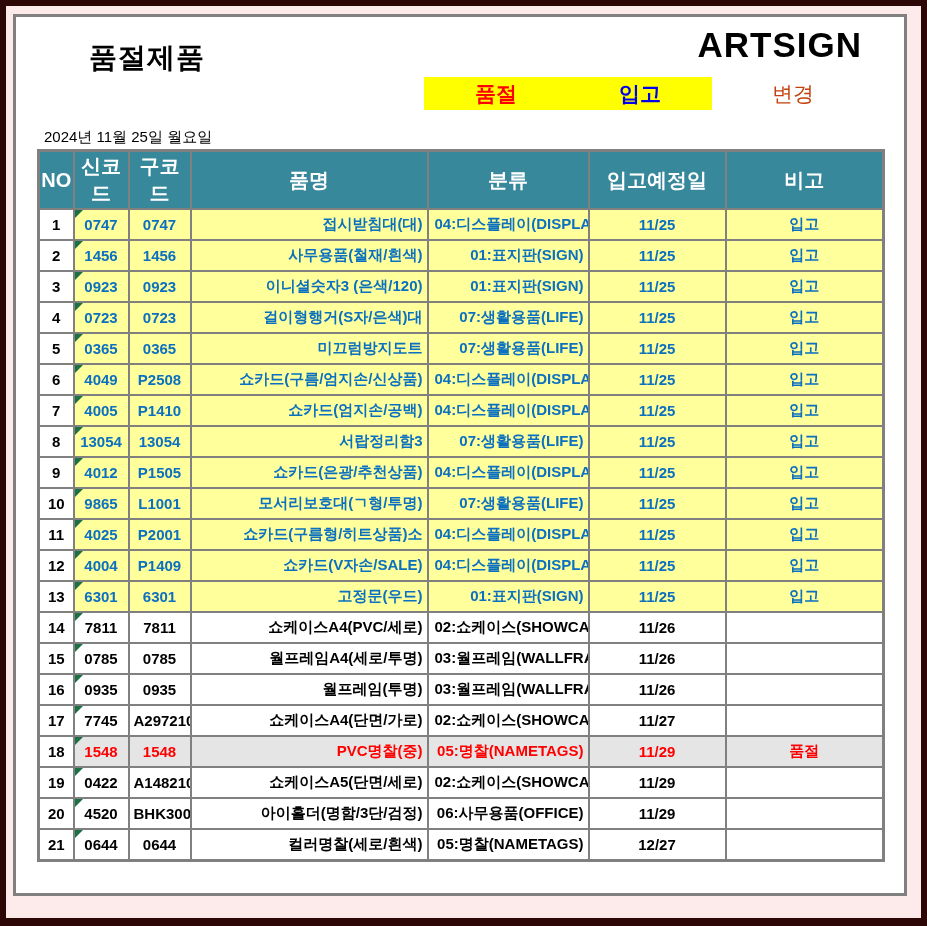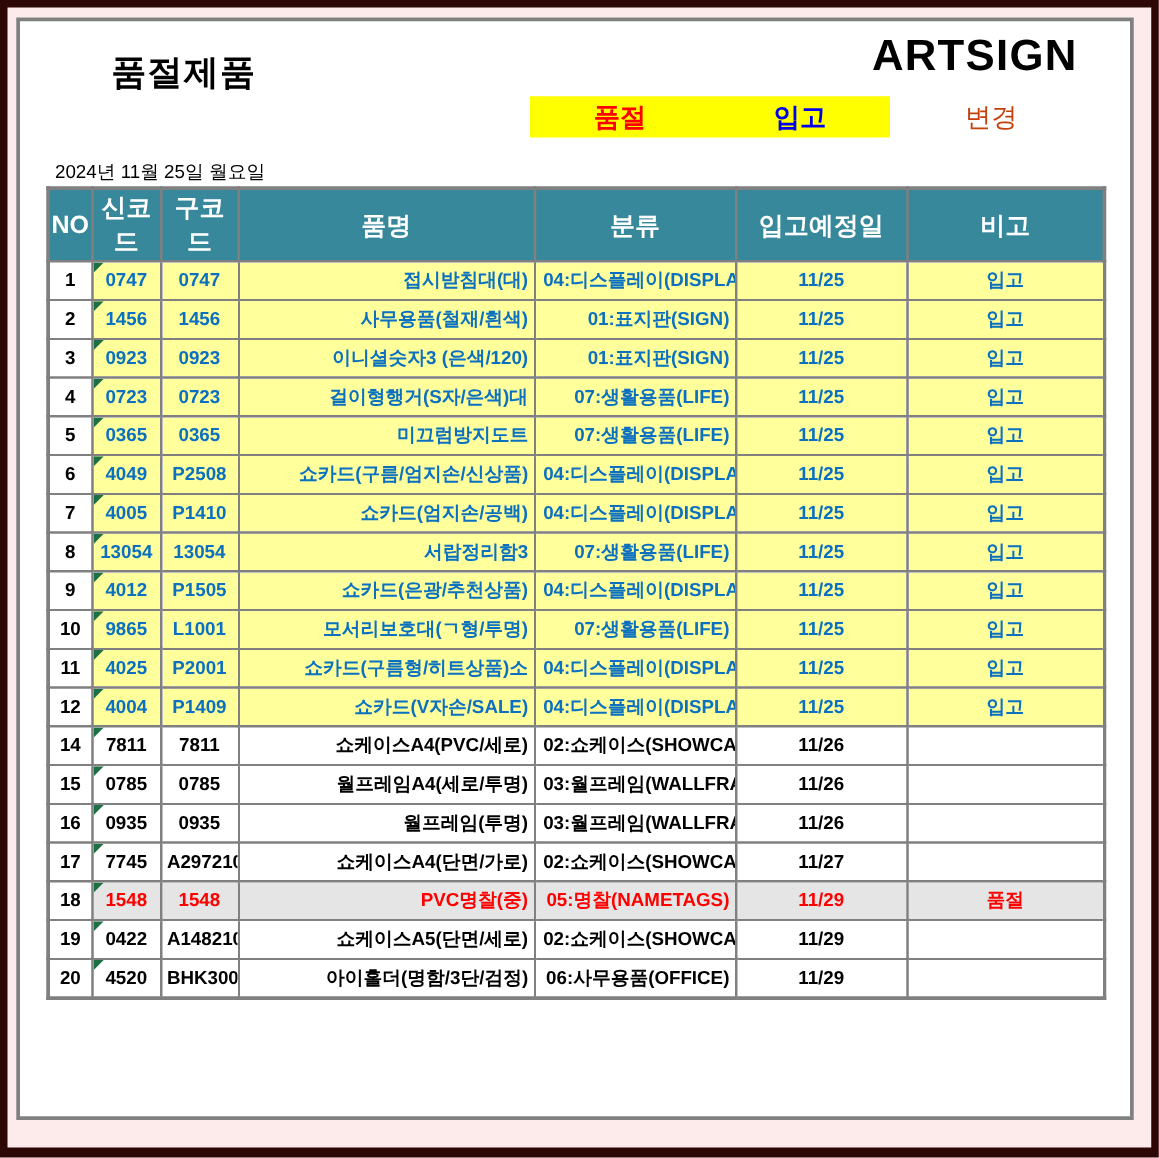--- a/index.html
+++ b/index.html
@@ -216,20 +216,29 @@
     </tr>
         <tr class="incoming">
       <td class="no-cell">12</td>
       <td><span class="corner-marker"></span><span>4004</span></td>
       <td>P1409</td>
       <td class="left">쇼카드(V자손/SALE)</td>
       <td class="left">04:디스플레이(DISPLAY)</td>
       <td>11/25</td>
       <td>입고</td>
     </tr>
+        <tr class="incoming">
+      <td class="no-cell">13</td>
+      <td><span class="corner-marker"></span><span>6301</span></td>
+      <td>6301</td>
+      <td class="left">고정문(우드)</td>
+      <td class="left">01:표지판(SIGN)</td>
+      <td>11/25</td>
+      <td>입고</td>
+    </tr>
         <tr class="plain">
       <td class="no-cell">14</td>
       <td><span class="corner-marker"></span><span>7811</span></td>
       <td>7811</td>
       <td class="left">쇼케이스A4(PVC/세로)</td>
       <td class="left">02:쇼케이스(SHOWCASE)</td>
       <td>11/26</td>
       <td></td>
     </tr>
         <tr class="plain">
@@ -279,16 +288,25 @@
     </tr>
         <tr class="plain">
       <td class="no-cell">20</td>
       <td><span class="corner-marker"></span><span>4520</span></td>
       <td>BHK3003</td>
       <td class="left">아이홀더(명함/3단/검정)</td>
       <td class="left">06:사무용품(OFFICE)</td>
       <td>11/29</td>
       <td></td>
     </tr>
+        <tr class="plain">
+      <td class="no-cell">21</td>
+      <td><span class="corner-marker"></span><span>0644</span></td>
+      <td>0644</td>
+      <td class="left">컬러명찰(세로/흰색)</td>
+      <td class="left">05:명찰(NAMETAGS)</td>
+      <td>12/27</td>
+      <td></td>
+    </tr>
       </tbody>
   </table>
 
 </div>
 
 </body></html>

